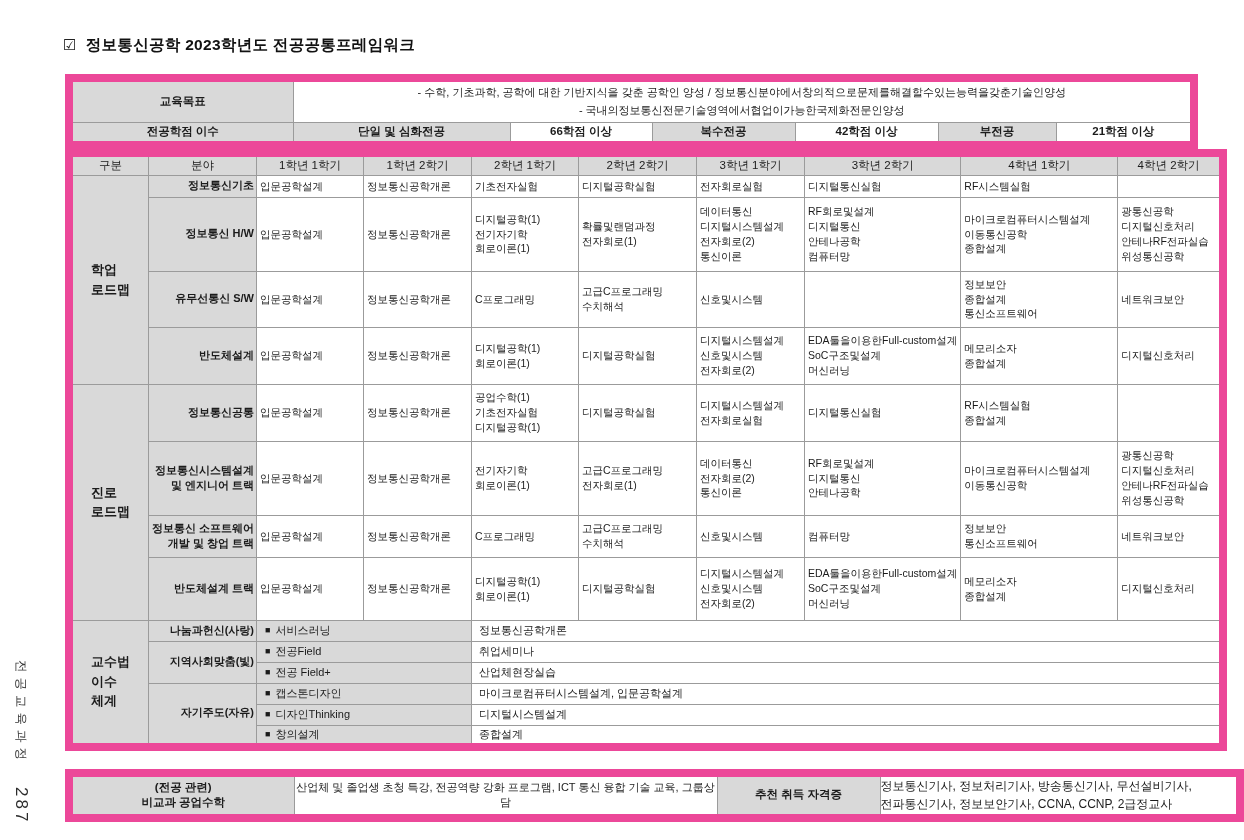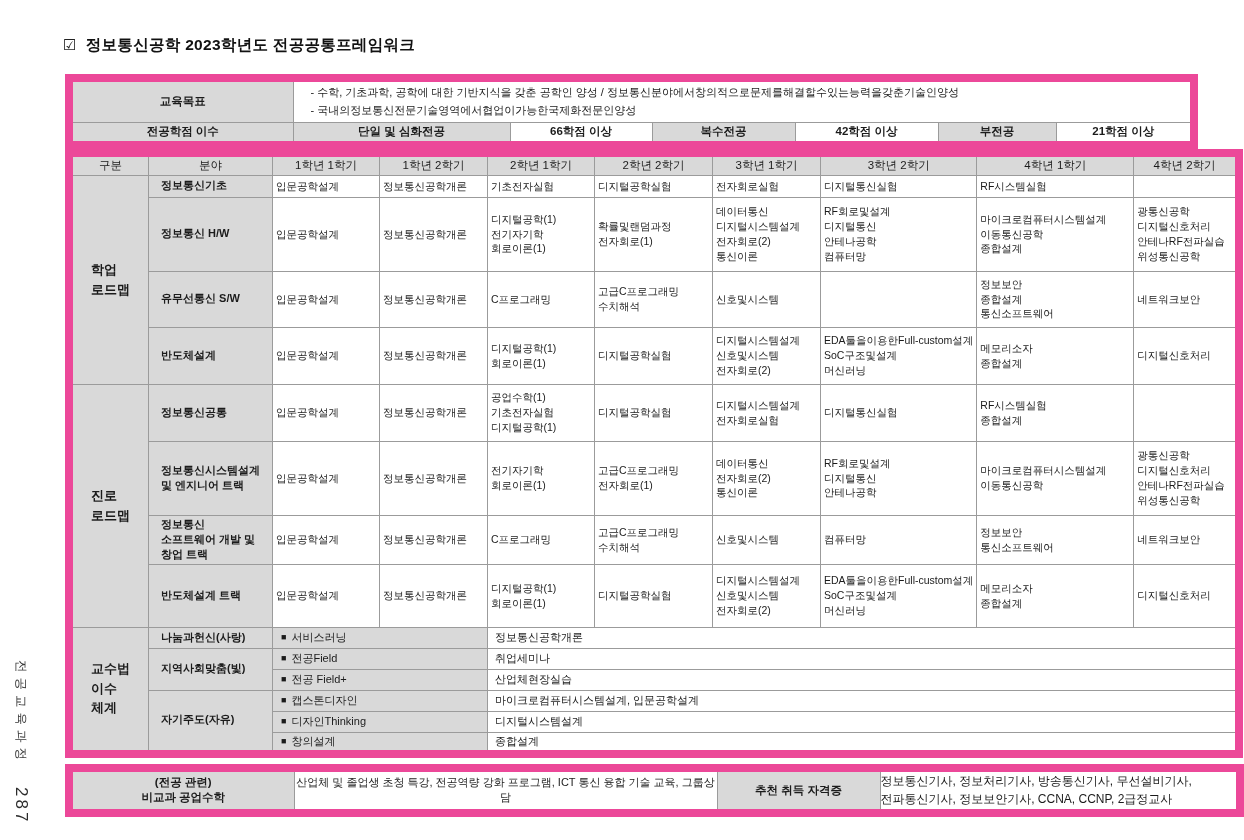--- a/index.html
+++ b/index.html
@@ -17,32 +17,32 @@
   .vrot .vbar{display:inline-block;width:11px;height:2px;background:#4a4a4a;}
   .vrot .vnum{font-size:17px;letter-spacing:3px;color:#2c2c2c;}
 
   #sheet{position:absolute;left:65px;top:74px;}
   table{border-collapse:collapse;table-layout:fixed;border:8px solid #ec4899;}
   td{border:1px solid #9b9b9b;overflow:hidden;padding:0;vertical-align:middle;}
   .g{background:#d9d9d9;}
   .lbl{font-weight:bold;font-size:11.5px;text-align:center;word-break:keep-all;line-height:1.35;}
   .hd{font-size:11.5px;text-align:center;}
   .sec{font-weight:bold;font-size:13px;text-align:left;word-break:keep-all;padding:1px 18px;line-height:1.5;}
-  .fld{font-weight:bold;font-size:11px;text-align:left;word-break:keep-all;padding:1px 12px;line-height:1.4;}
+  .fld{font-weight:bold;font-size:11px;text-align:right;word-break:keep-all;padding:1px 2px;line-height:1.4;}
   .crs{font-size:10.5px;padding:1px 3px;line-height:1.42;}
   .crs div{white-space:nowrap;}
-  .goal{font-size:11px;padding:2px 17px;line-height:1.6;text-align:left;}
+  .goal{font-size:11px;padding:2px 17px;line-height:1.6;text-align:center;}
   .val{font-size:11.5px;font-weight:bold;text-align:center;margin-left:13px;}
   .lib{font-size:11.5px;font-weight:bold;text-align:center;}
   .mth{font-size:11px;padding:1px 8px;text-align:left;}
   .mth .bullet{margin-right:5px;font-size:9px;position:relative;top:-1px;}
   .mcrs{font-size:11px;padding:1px 7px;text-align:left;}
   .prog{font-size:11px;text-align:center;}
   .certc{font-size:12px;text-align:left;line-height:1.55;}
-  #bot-wrap{margin-top:6px;}
+  #bot-wrap{margin-top:18px;}
 </style>
 </head>
 <body>
 
 <div class="title">
   <span class="chk">☑</span>
   <span>정보통신공학 2023학년도 전공공통프레임워크</span>
 </div>
 
 <div class="vside">

